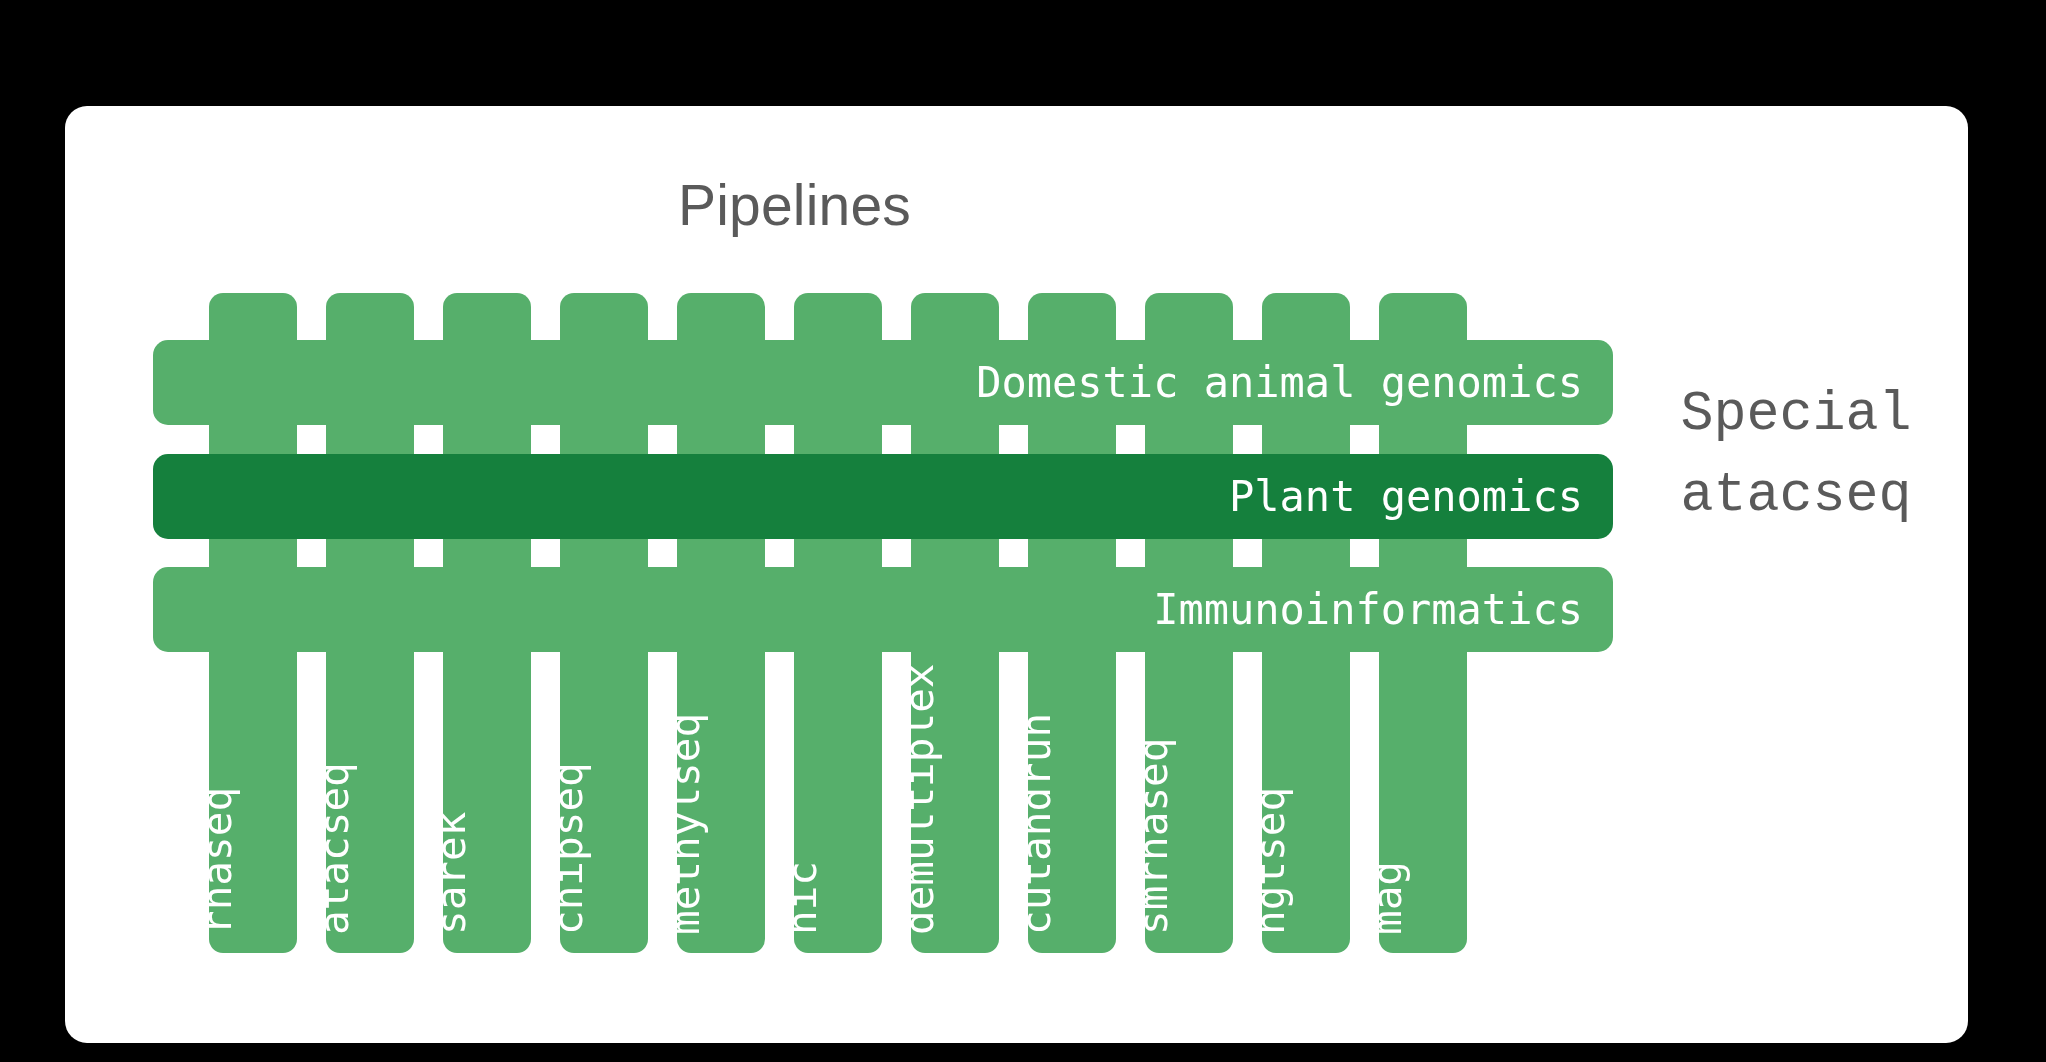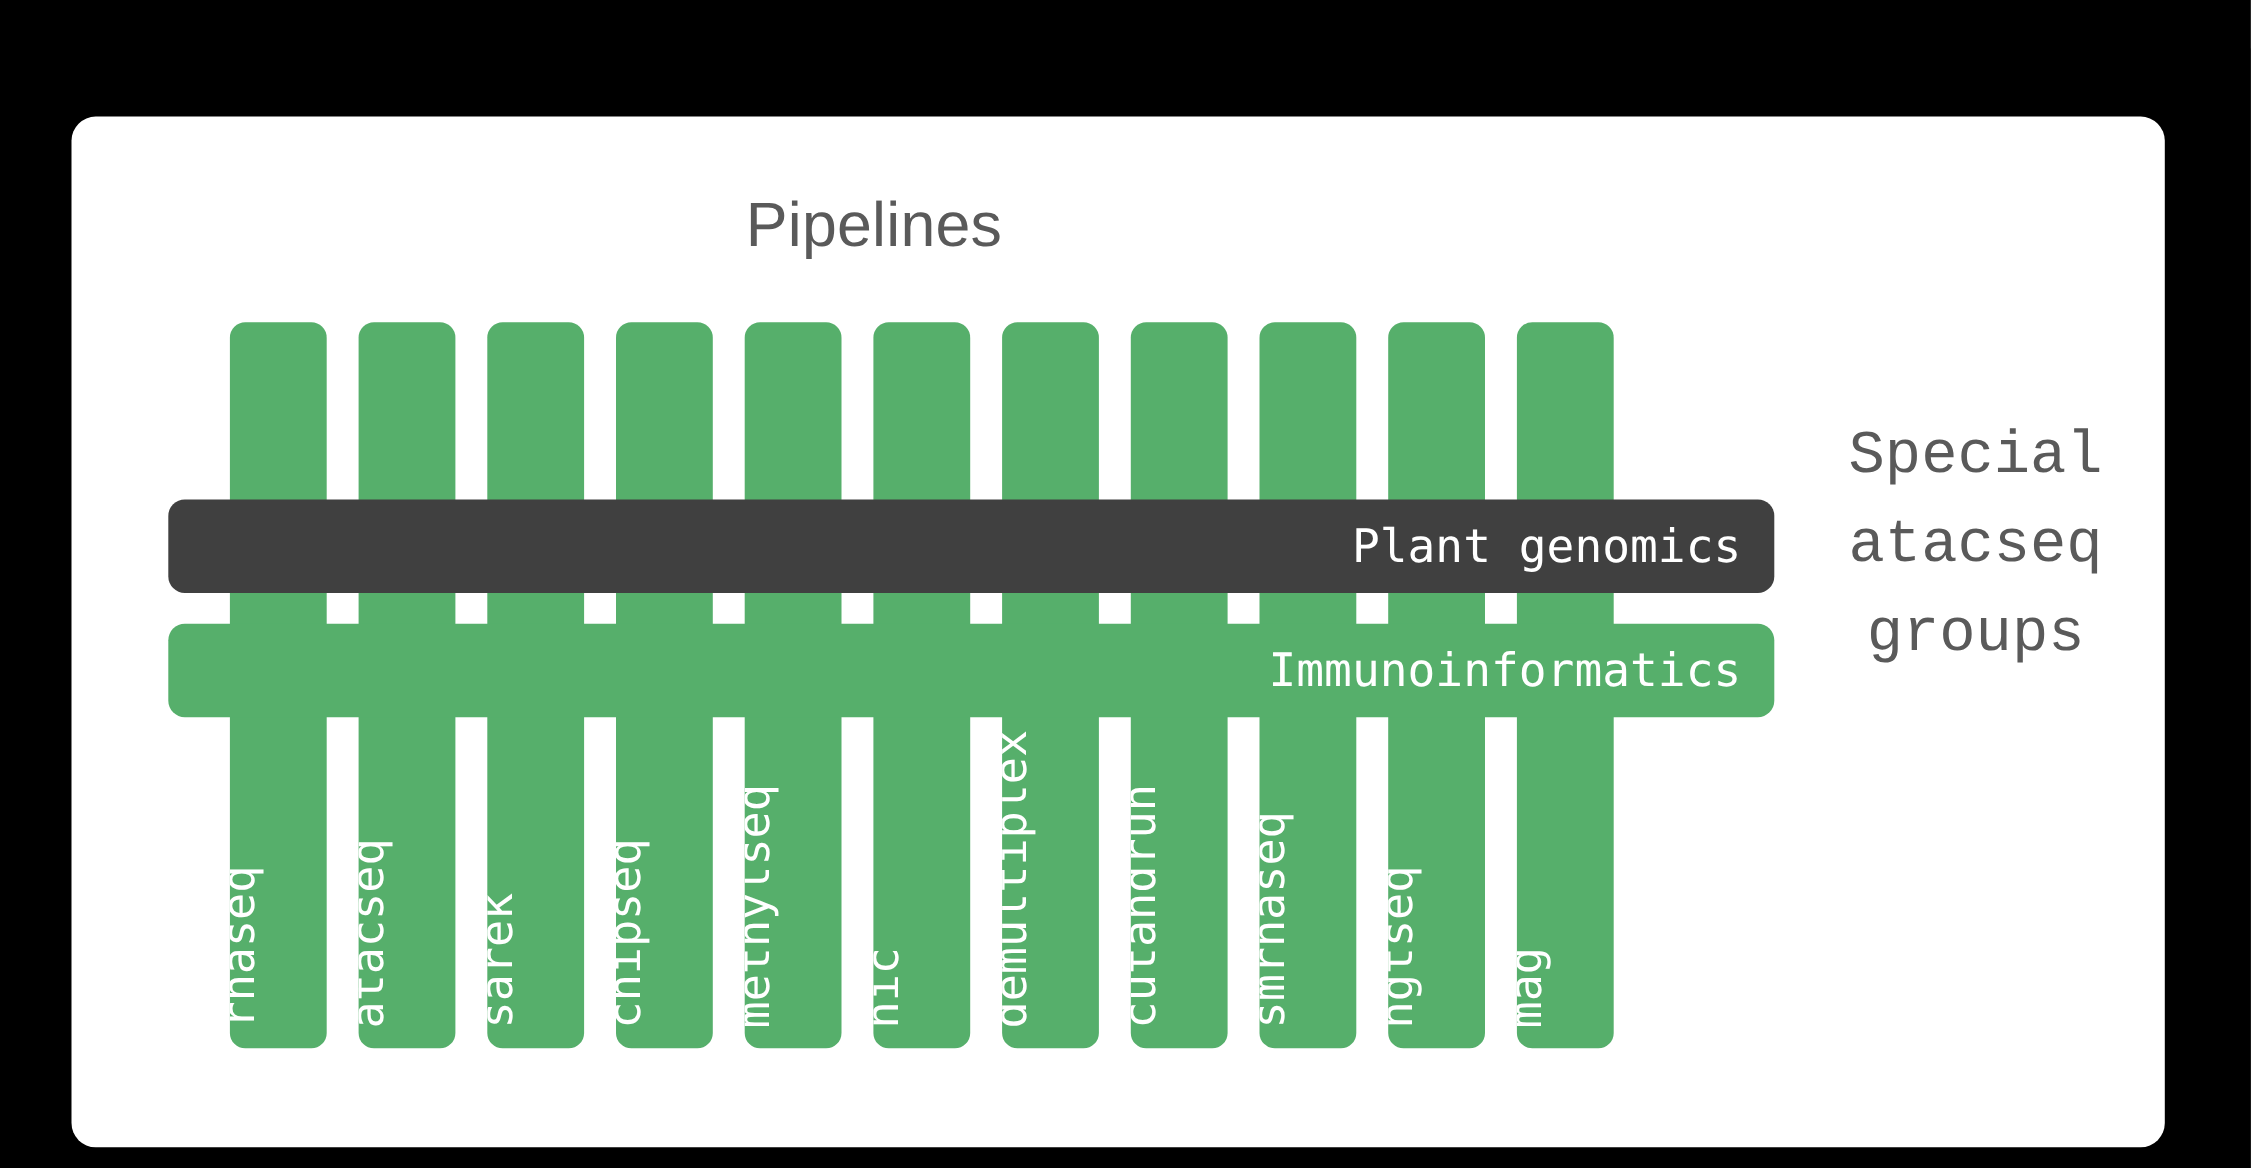--- a/index.html
+++ b/index.html
@@ -187,28 +187,30 @@
       <div class="pipe" style="left: 1262px; top: 249px; width: 88px; height: 660px; background: rgb(86, 175, 107);">
         <div class="pipe-label-wrap">
           <span class="pipe-label-rot" style="color: rgb(255, 255, 255);">hgtseq</span>
         </div>
       </div>
       <div class="pipe" style="left: 1379px; top: 249px; width: 88px; height: 660px; background: rgb(86, 175, 107);">
         <div class="pipe-label-wrap">
           <span class="pipe-label-rot" style="color: rgb(255, 255, 255);">mag</span>
         </div>
       </div>
-      <div class="sig-bar" style="top: 410px; left: 153px; width: 1460px; height: 85px; background: #404040; text-align: center;">
+      <div class="sig-bar" style="top: 296px; left: 153px; width: 1460px; height: 85px; background: rgb(86, 175, 107);">
+        <span class="sig-bar-label" style="color: rgb(255, 255, 255);">Domestic animal genomics</span>
+      </div>
+      <div class="sig-bar" style="top: 410px; left: 153px; width: 1460px; height: 85px; background: #15803d; text-align: center;">
         <span class="sig-bar-label" style="color: rgb(255, 255, 255);">Plant genomics</span>
       </div>
       <div class="sig-bar" style="top: 523px; left: 153px; width: 1460px; height: 85px; background: rgb(86, 175, 107);">
         <span class="sig-bar-label" style="color: rgb(255, 255, 255);">Immunoinformatics</span>
       </div>
     </div>
 
   <div id="sig-caption" style="color: rgb(90, 90, 90);">
 
   <span class="cap-line">Special</span>
       <span class="cap-line">atacseq</span>
-      <span class="cap-line">groups</span>
     </div>
 
 </div>
 
 </body></html>

